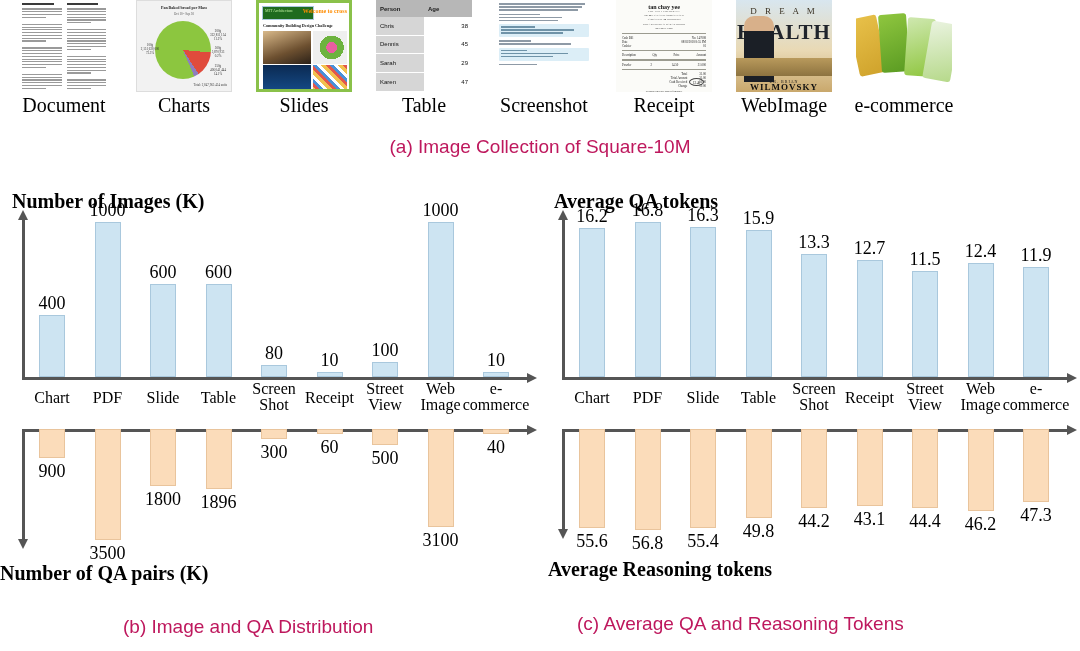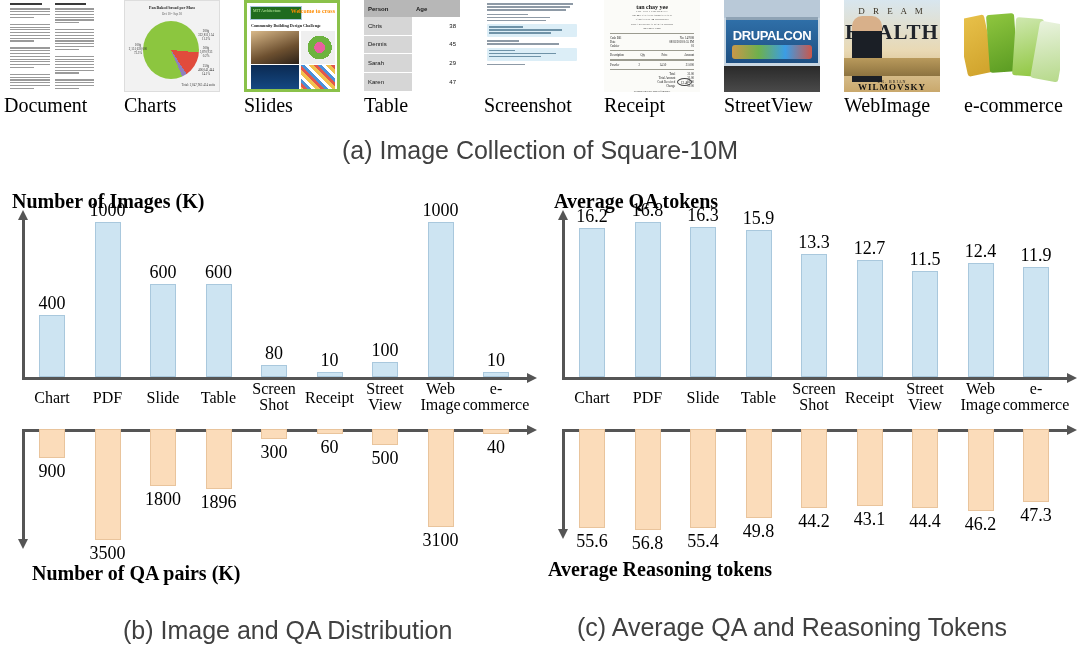--- a/index.html
+++ b/index.html
@@ -16,21 +16,21 @@
 
   
   #thumb-strip {
     position: absolute; left: 0; top: 0;
     width: 1080px; height: 122px;
     display: flex; align-items: flex-start;
     padding-left: 4px;
   }
   .thumb-cell {
     width: 120px; height: 122px;
-    display: flex; flex-direction: column; align-items: flex-start;
+    display: flex; flex-direction: column; align-items: center;
     flex: 0 0 auto;
   }
   .thumb-box {
     width: 96px; height: 92px;
     position: relative; overflow: hidden;
     background: #fff;
   }
   .thumb-label {
     font-size: 20px; color: #000; line-height: 1;
     margin-top: 3px; white-space: nowrap;
@@ -136,21 +136,21 @@
                transform-origin: bottom center; }
   .tn-ec .p1 { left: 4px;  top: 16px; background: linear-gradient(160deg,#e8c14a,#cfa22b); transform: rotate(-12deg); }
   .tn-ec .p2 { left: 26px; top: 14px; background: linear-gradient(160deg,#8fc63f,#5a9b22); transform: rotate(-4deg); }
   .tn-ec .p3 { left: 48px; top: 18px; background: linear-gradient(160deg,#cfe8b0,#8fc63f); transform: rotate(4deg); }
   .tn-ec .p4 { left: 66px; top: 22px; background: linear-gradient(160deg,#eaf3e0,#b6d98a); transform: rotate(10deg); }
 
   
   .fig-caption {
     position: absolute;
     font-family: "Liberation Sans", "DejaVu Sans", sans-serif;
-    font-size: 25px; color: #404040; white-space: nowrap;
+    font-size: 19px; color: #be185d; white-space: nowrap;
   }
   #cap-a { left: 50%; transform: translateX(-50%); top: 136px; }
   #cap-b { left: 123px; top: 616px; }
   #cap-c { left: 577px; top: 613px; }
 
   
   .panel { position: absolute; top: 190px; height: 415px; }
   #panel-b { left: 0px;   width: 540px; }
   #panel-c { left: 540px; width: 540px; }
 
@@ -412,31 +412,20 @@
       <div class="row">
           <span style="margin-left:auto">Change</span>
           <span style="margin-left:12px">19.00</span>
         </div>
       <div class="rs" style="margin-top:2px">*Goods Sold are non-refundable<br>***Thank You***<br>***Please Come Again***</div>
       <div class="circ">12.40</div>
     </div>
     <div class="thumb-label">Receipt</div>
   </div>
 
-  <div class="thumb-cell">
-    <div class="thumb-box tn-sv">
-      <div class="sky"></div>
-      <div class="board">
-        <div class="word">DRUPALCON</div>
-        <div class="art"></div>
-      </div>
-      <div class="ground"></div>
-    </div>
-    <div class="thumb-label">StreetView</div>
-  </div>
 
   <div class="thumb-cell">
     <div class="thumb-box tn-wi">
       <div class="dream">D R E A M</div>
       <div class="health">HEALTH</div>
       <div class="man"></div>
       <div class="lake"></div>
       <div class="author">DR. BRIAN</div>
       <div class="author2">WILMOVSKY</div>
     </div>
@@ -451,21 +440,21 @@
       <div class="pk p4"></div>
     </div>
     <div class="thumb-label">e-commerce</div>
   </div>
 </div>
 
 <div class="fig-caption" id="cap-a">(a) Image Collection of Square-10M</div>
 
 <div class="panel" id="panel-b">
   <div class="axis-title" id="b-title-up" style="left: 12px; top: 0px;">Number of Images (K)</div>
-  <div class="axis-title" id="b-title-down" style="left: 0px; top: 372px; padding-left: 32px;">Number of QA pairs (K)</div>
+  <div class="axis-title" id="b-title-down" style="left: 0px; top: 372px;">Number of QA pairs (K)</div>
 <div class="vaxis-up" style="left: 22px; top: 29px; height: 158px;"></div>
     <div class="vaxis-dn" style="left: 22px; top: 239px; height: 111px;"></div>
     <div class="haxis" style="left: 22px; top: 187px; width: 506px;"></div>
     <div class="haxis" style="left: 22px; top: 239px; width: 506px;"></div>
     <div class="bar up" style="left: 39px; width: 26px; top: 125px; height: 62px;"></div>
     <div class="bar-val" style="left: 18px; width: 68px; top: 103px;">400</div>
     <div class="cat-label" style="left: 16px; width: 72px; top: 200px;">Chart</div>
     <div class="bar down" style="left: 39px; width: 26px; top: 239px; height: 28.5429px;"></div>
     <div class="bar-val" style="left: 18px; width: 68px; top: 270.543px;">900</div>
     <div class="bar up" style="left: 94.5px; width: 26px; top: 32px; height: 155px;"></div>

